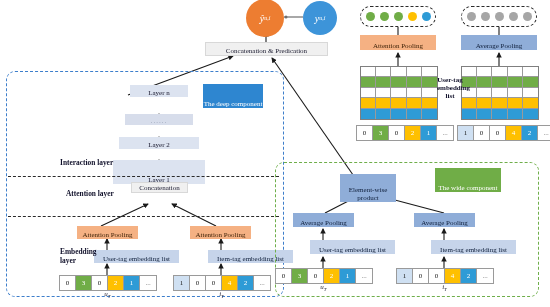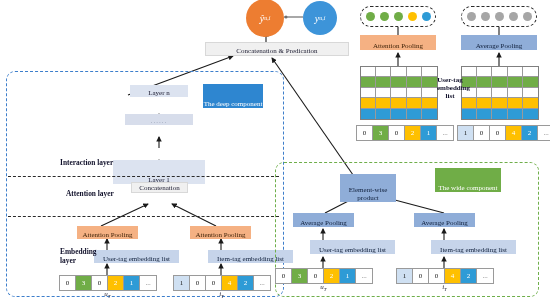--- a/index.html
+++ b/index.html
@@ -141,35 +141,38 @@
   <div class="circ c-orange" style="left:246px;top:-1px;width:38px;height:38px;">
     <span>ŷ</span>
       <sub style="font-size:6px;font-style:italic;">u,i</sub>
   </div>
 
   <div class="circ c-blue" style="left:303px;top:1px;width:34px;height:34px;">
     <span>y</span>
       <sub style="font-size:6px;font-style:italic;">u,i</sub>
   </div>
 
-  <div class="box b-gray" style="left:205px;top:42px;width:144px;height:14px;">
+  <div class="box b-gray" style="left:205px;top:42px;width:123px;height:14px;">
     <span>Concatenation &amp; Predication</span>
   </div>
 
   <div class="panel panel-blue" style="left:6px;top:71px;width:278px;height:226px;"></div>
 
   <div class="box b-blue-strong wrap" style="left:203px;top:84px;width:60px;height:24px;font-size:7px;">
     <span>The deep component</span>
   </div>
 
   <div class="box b-lav" style="left:130px;top:85px;width:58px;height:12px;">
     <span>Layer n</span>
   </div>
   <div class="box b-lav2" style="left:125px;top:114px;width:68px;height:11px;color:#9aa4b8;letter-spacing:1px;">
     <span>......</span>
+  </div>
+  <div class="box b-lav" style="left:119px;top:137px;width:80px;height:12px;">
+    <span>Layer 2</span>
   </div>
   <div class="box b-lav" style="left:113px;top:160px;width:92px;height:24px;">
     <span>Layer 1</span>
   </div>
 
   <div class="box b-gray" style="left:131px;top:182px;width:57px;height:11px;">
     <span>Concatenation</span>
   </div>
 
   <div class="box b-orange" style="left:77px;top:226px;width:61px;height:13px;">

